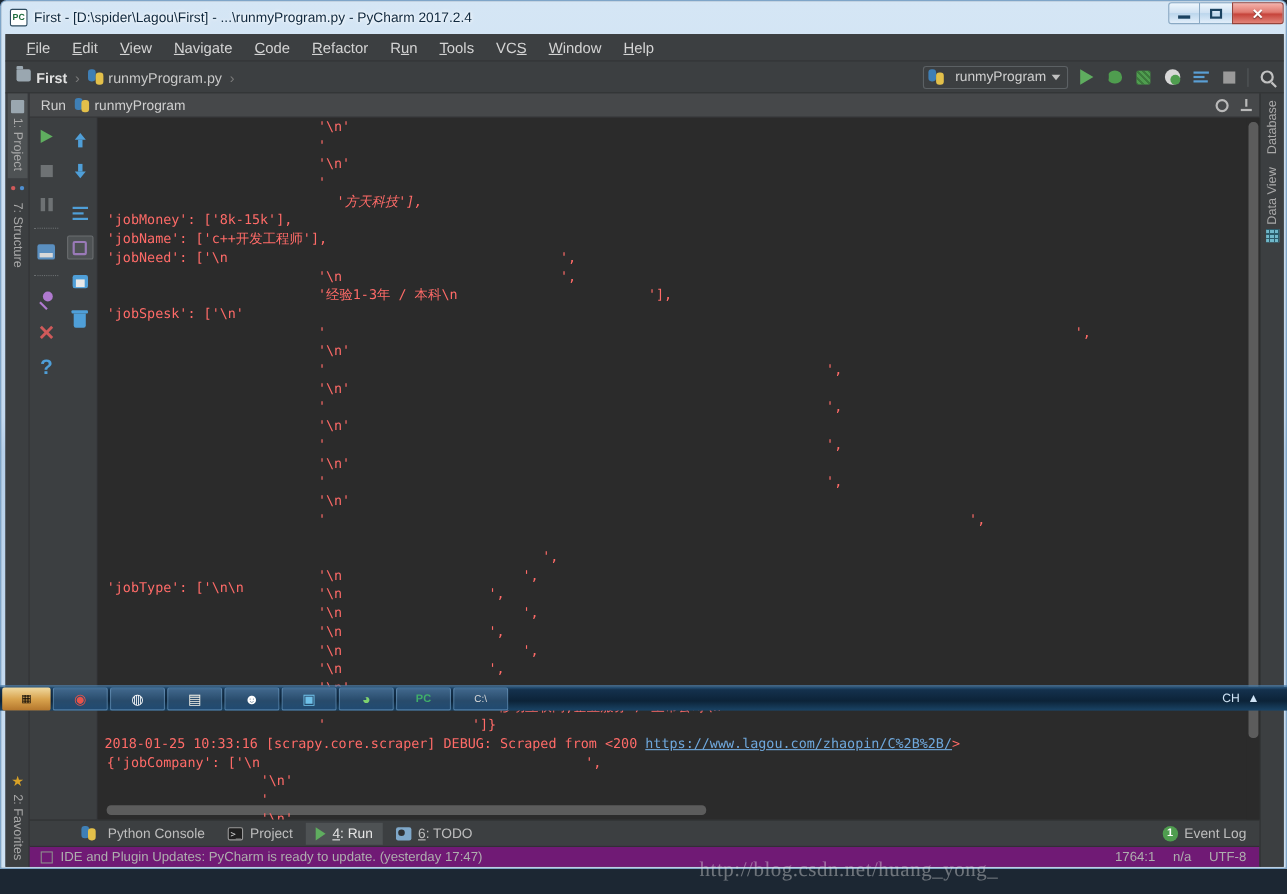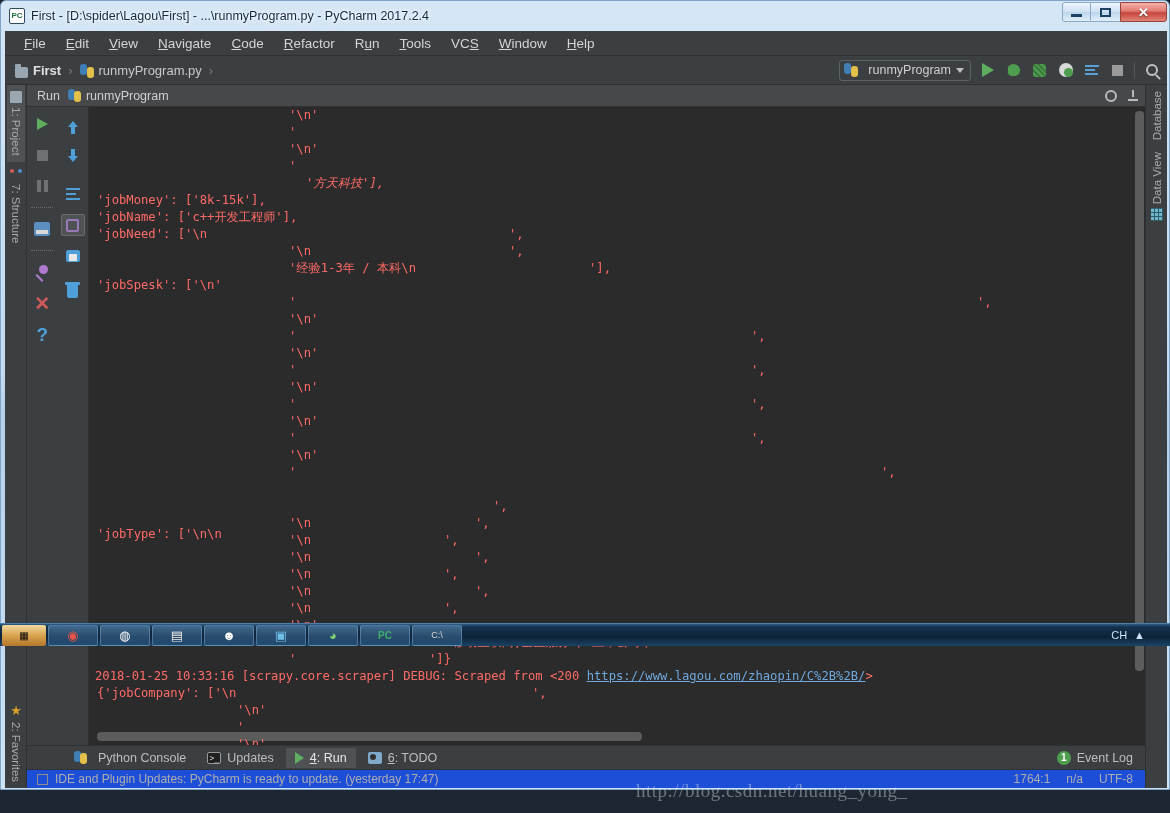--- a/index.html
+++ b/index.html
@@ -78,21 +78,21 @@
     white-space: nowrap;
   }
   .menu-item u { text-decoration: underline; }
 
   
   .navbar {
     height: 29px; background: #3c3f41;
     display: flex; align-items: center; padding: 0 6px 0 10px;
     border-bottom: 1px solid #2f3133;
   }
-  .crumb { display: flex; align-items: flex-end; font-size: 13px; color: #c8c8c8; }
+  .crumb { display: flex; align-items: flex-start; font-size: 13px; color: #c8c8c8; }
   .crumb .folder-ic {
     width: 13px; height: 11px; margin-right: 5px;
     background: #9aa7b0; border-radius: 1px 2px 2px 2px;
     position: relative;
   }
   .crumb .folder-ic:before {
     content:''; position:absolute; top:-3px; left:0; width:6px; height:3px;
     background:#9aa7b0; border-radius:1px 1px 0 0;
   }
   .crumb-sep { color: #7a7a7a; margin: 0 7px; font-size: 13px; }
@@ -241,21 +241,21 @@
   .bt .todo-ic:after{content:'';position:absolute;left:2px;top:2px;width:6px;height:6px;border-radius:50%;background:#2f3133;}
   .bt .run-tri { width:0;height:0;border-left:9px solid #5fad5f;border-top:6px solid transparent;border-bottom:6px solid transparent; }
   .botbar-right { margin-left: auto; display:flex; align-items:center; gap:6px; padding-right: 12px; }
   .evt-badge {
     width: 14px; height: 14px; border-radius: 50%; background: #4f9d4f; color: #fff;
     font-size: 10px; line-height: 14px; text-align: center; font-weight: bold;
   }
 
   
   .statusbar {
-    height: 19px; background: #1d4ed8; display: flex; align-items: center;
+    height: 19px; background: #701a75; display: flex; align-items: center;
     padding: 0 12px 0 10px; font-size: 12px; color: #aeaeae;
     border-top: 1px solid #2f3133;
   }
   .sb-check { width: 11px; height: 11px; border: 1px solid #8d8d8d; margin-right: 7px; flex:none; }
   .sb-right { margin-left: auto; display: flex; align-items: center; gap: 16px; }
 
   
   .watermark {
     position: absolute; left: 636px; top: 780px;
     font-family: "Liberation Serif", serif; font-size: 19px;
@@ -517,21 +517,21 @@
 
           </div>
 
           <div class="botbar">
             <div class="bt">
               <span class="py-ic" style="width:13px;height:13px;"></span>
               <span>Python Console</span>
             </div>
             <div class="bt">
               <span class="term-ic">&gt;_</span>
-              <span>Updates</span>
+              <span>Project</span>
             </div>
             <div class="bt active">
               <span class="run-tri"></span>
               <span><u>4</u>: Run</span>
             </div>
             <div class="bt">
               <span class="todo-ic"></span>
               <span><u>6</u>: TODO</span>
             </div>
             <div class="botbar-right">

